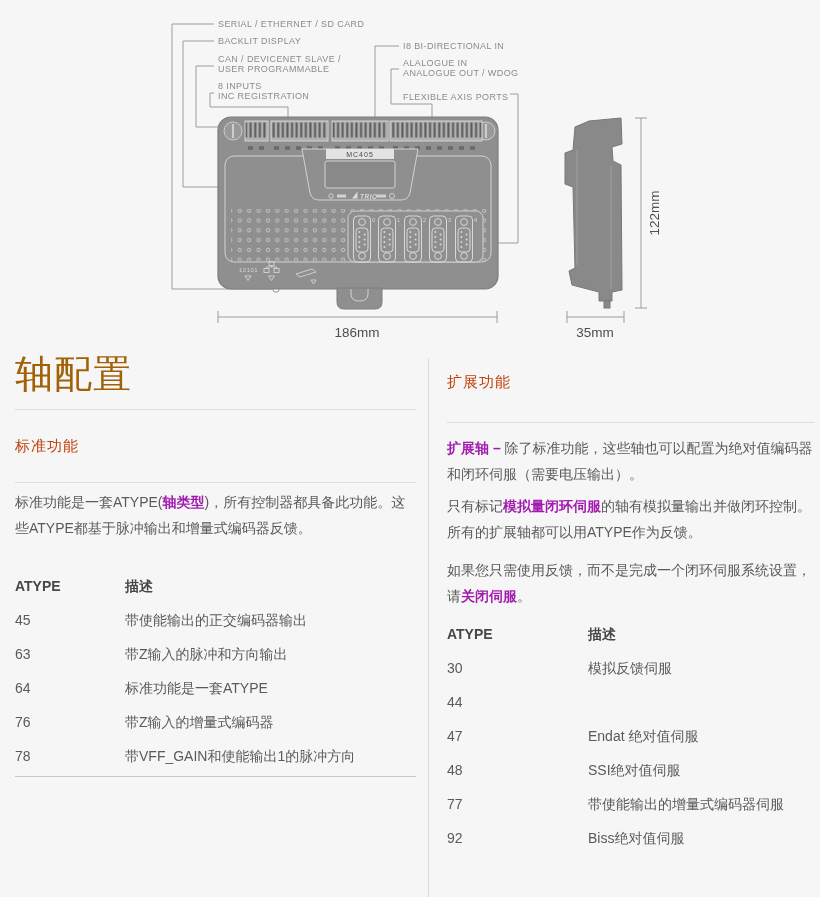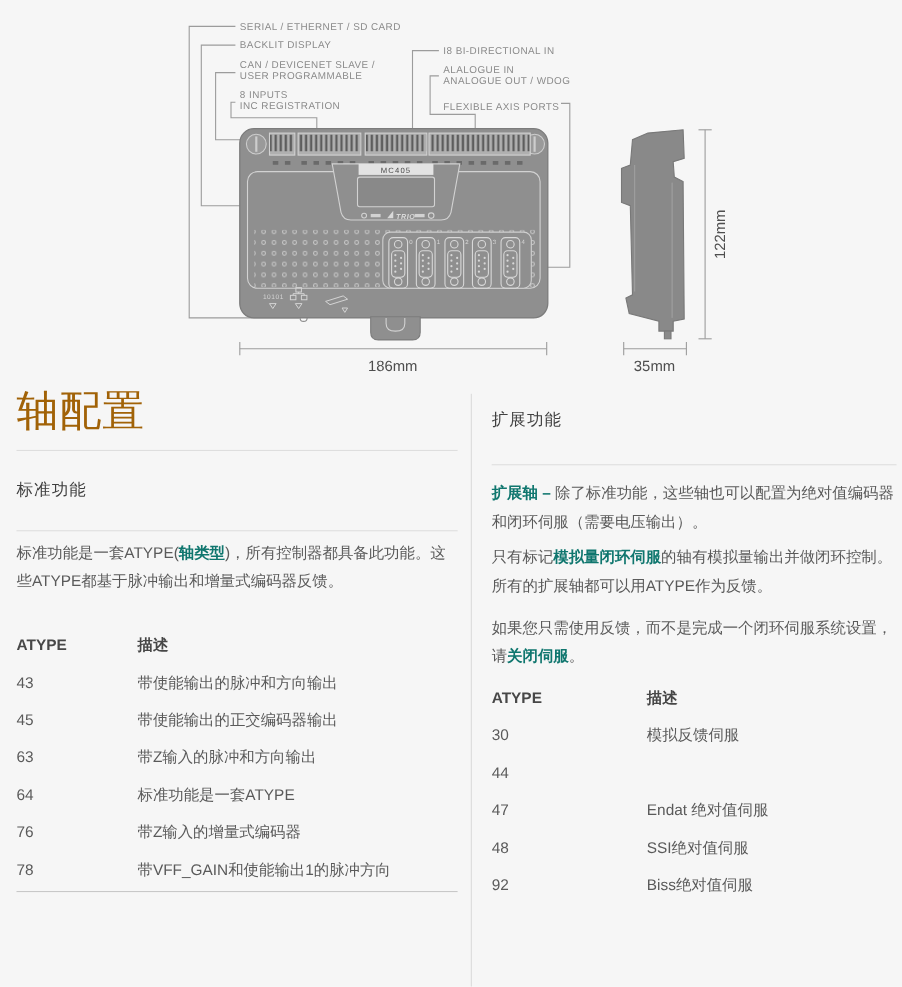--- a/index.html
+++ b/index.html
@@ -14,24 +14,24 @@
   .leader{stroke:#9c9c9c;stroke-width:1;fill:none;}
   .ldot{fill:#fdfdfd;stroke:#8e8e8e;stroke-width:1;}
   .lite{stroke:#d2d2d2;fill:none;stroke-width:1;}
 
   
   .col{position:absolute;}
   #left-col{left:15px;top:352px;width:401px;}
   #right-col{left:447px;top:372px;width:368px;}
   .v-divider{position:absolute;left:428px;top:358px;width:1px;height:539px;background:#dcdcdc;}
   h1{font-size:38px;line-height:44px;color:#a16207;font-weight:500;margin:0;letter-spacing:1px;}
-  h2{font-size:15px;line-height:20px;color:#404040;font-weight:400;margin:0;letter-spacing:1px;}
+  h2{font-size:15px;line-height:20px;color:#c2410c;font-weight:400;margin:0;letter-spacing:1px;}
   .rule{border:none;border-top:1px solid #dedede;margin:0;}
   .para{font-size:14px;color:#5a5a5a;line-height:26px;margin:0;}
-  .b{font-weight:bold;color:#0f766e;}
+  .b{font-weight:bold;color:#a21caf;}
   .mt13{margin-top:13px;} .mt26{margin-top:26px;} .mt30{margin-top:30px;}
   .mt12{margin-top:12px;} .mt6{margin-top:6px;} .mt0{margin-top:12px;}
   .mt28{margin-top:28px;} .mt8{margin-top:8px;}
   .t-row{display:grid;padding:7px 0;}
   #left-table .t-row{grid-template-columns:110px 250px;}
   #right-table .t-row{grid-template-columns:141px 1fr;}
   .t-cell{font-size:14px;color:#5a5a5a;line-height:20px;}
   .t-head .t-cell{font-weight:bold;color:#474747;}
   #left-table{border-bottom:1px solid #c8c8c8;padding-bottom:3px;}
 </style>
@@ -267,24 +267,20 @@
     <hr class="rule mt13">
     <h2 class="mt26">标准功能</h2>
     <hr class="rule mt26">
     <p class="para mt6"><span>标准功能是一套ATYPE(</span><span class="b">轴类型</span><span>)，所有控制器都具备此功能。这些ATYPE都基于脉冲输出和增量式编码器反馈。</span></p>
     <div id="left-table" class="mt28">
         <div class="t-row t-head">
           <div class="t-cell">ATYPE</div>
           <div class="t-cell">描述</div>
         </div>
         <div class="t-row">
-          <div class="t-cell">43</div>
-          <div class="t-cell">带使能输出的脉冲和方向输出</div>
-        </div>
-        <div class="t-row">
           <div class="t-cell">45</div>
           <div class="t-cell">带使能输出的正交编码器输出</div>
         </div>
         <div class="t-row">
           <div class="t-cell">63</div>
           <div class="t-cell">带Z输入的脉冲和方向输出</div>
         </div>
         <div class="t-row">
           <div class="t-cell">64</div>
           <div class="t-cell">标准功能是一套ATYPE</div>
@@ -320,19 +316,23 @@
         </div>
         <div class="t-row">
           <div class="t-cell">47</div>
           <div class="t-cell">Endat 绝对值伺服</div>
         </div>
         <div class="t-row">
           <div class="t-cell">48</div>
           <div class="t-cell">SSI绝对值伺服</div>
         </div>
         <div class="t-row">
+          <div class="t-cell">77</div>
+          <div class="t-cell">带使能输出的增量式编码器伺服</div>
+        </div>
+        <div class="t-row">
           <div class="t-cell">92</div>
           <div class="t-cell">Biss绝对值伺服</div>
         </div>
       </div>
   </div>
 
 </div>
 
 </body></html>

